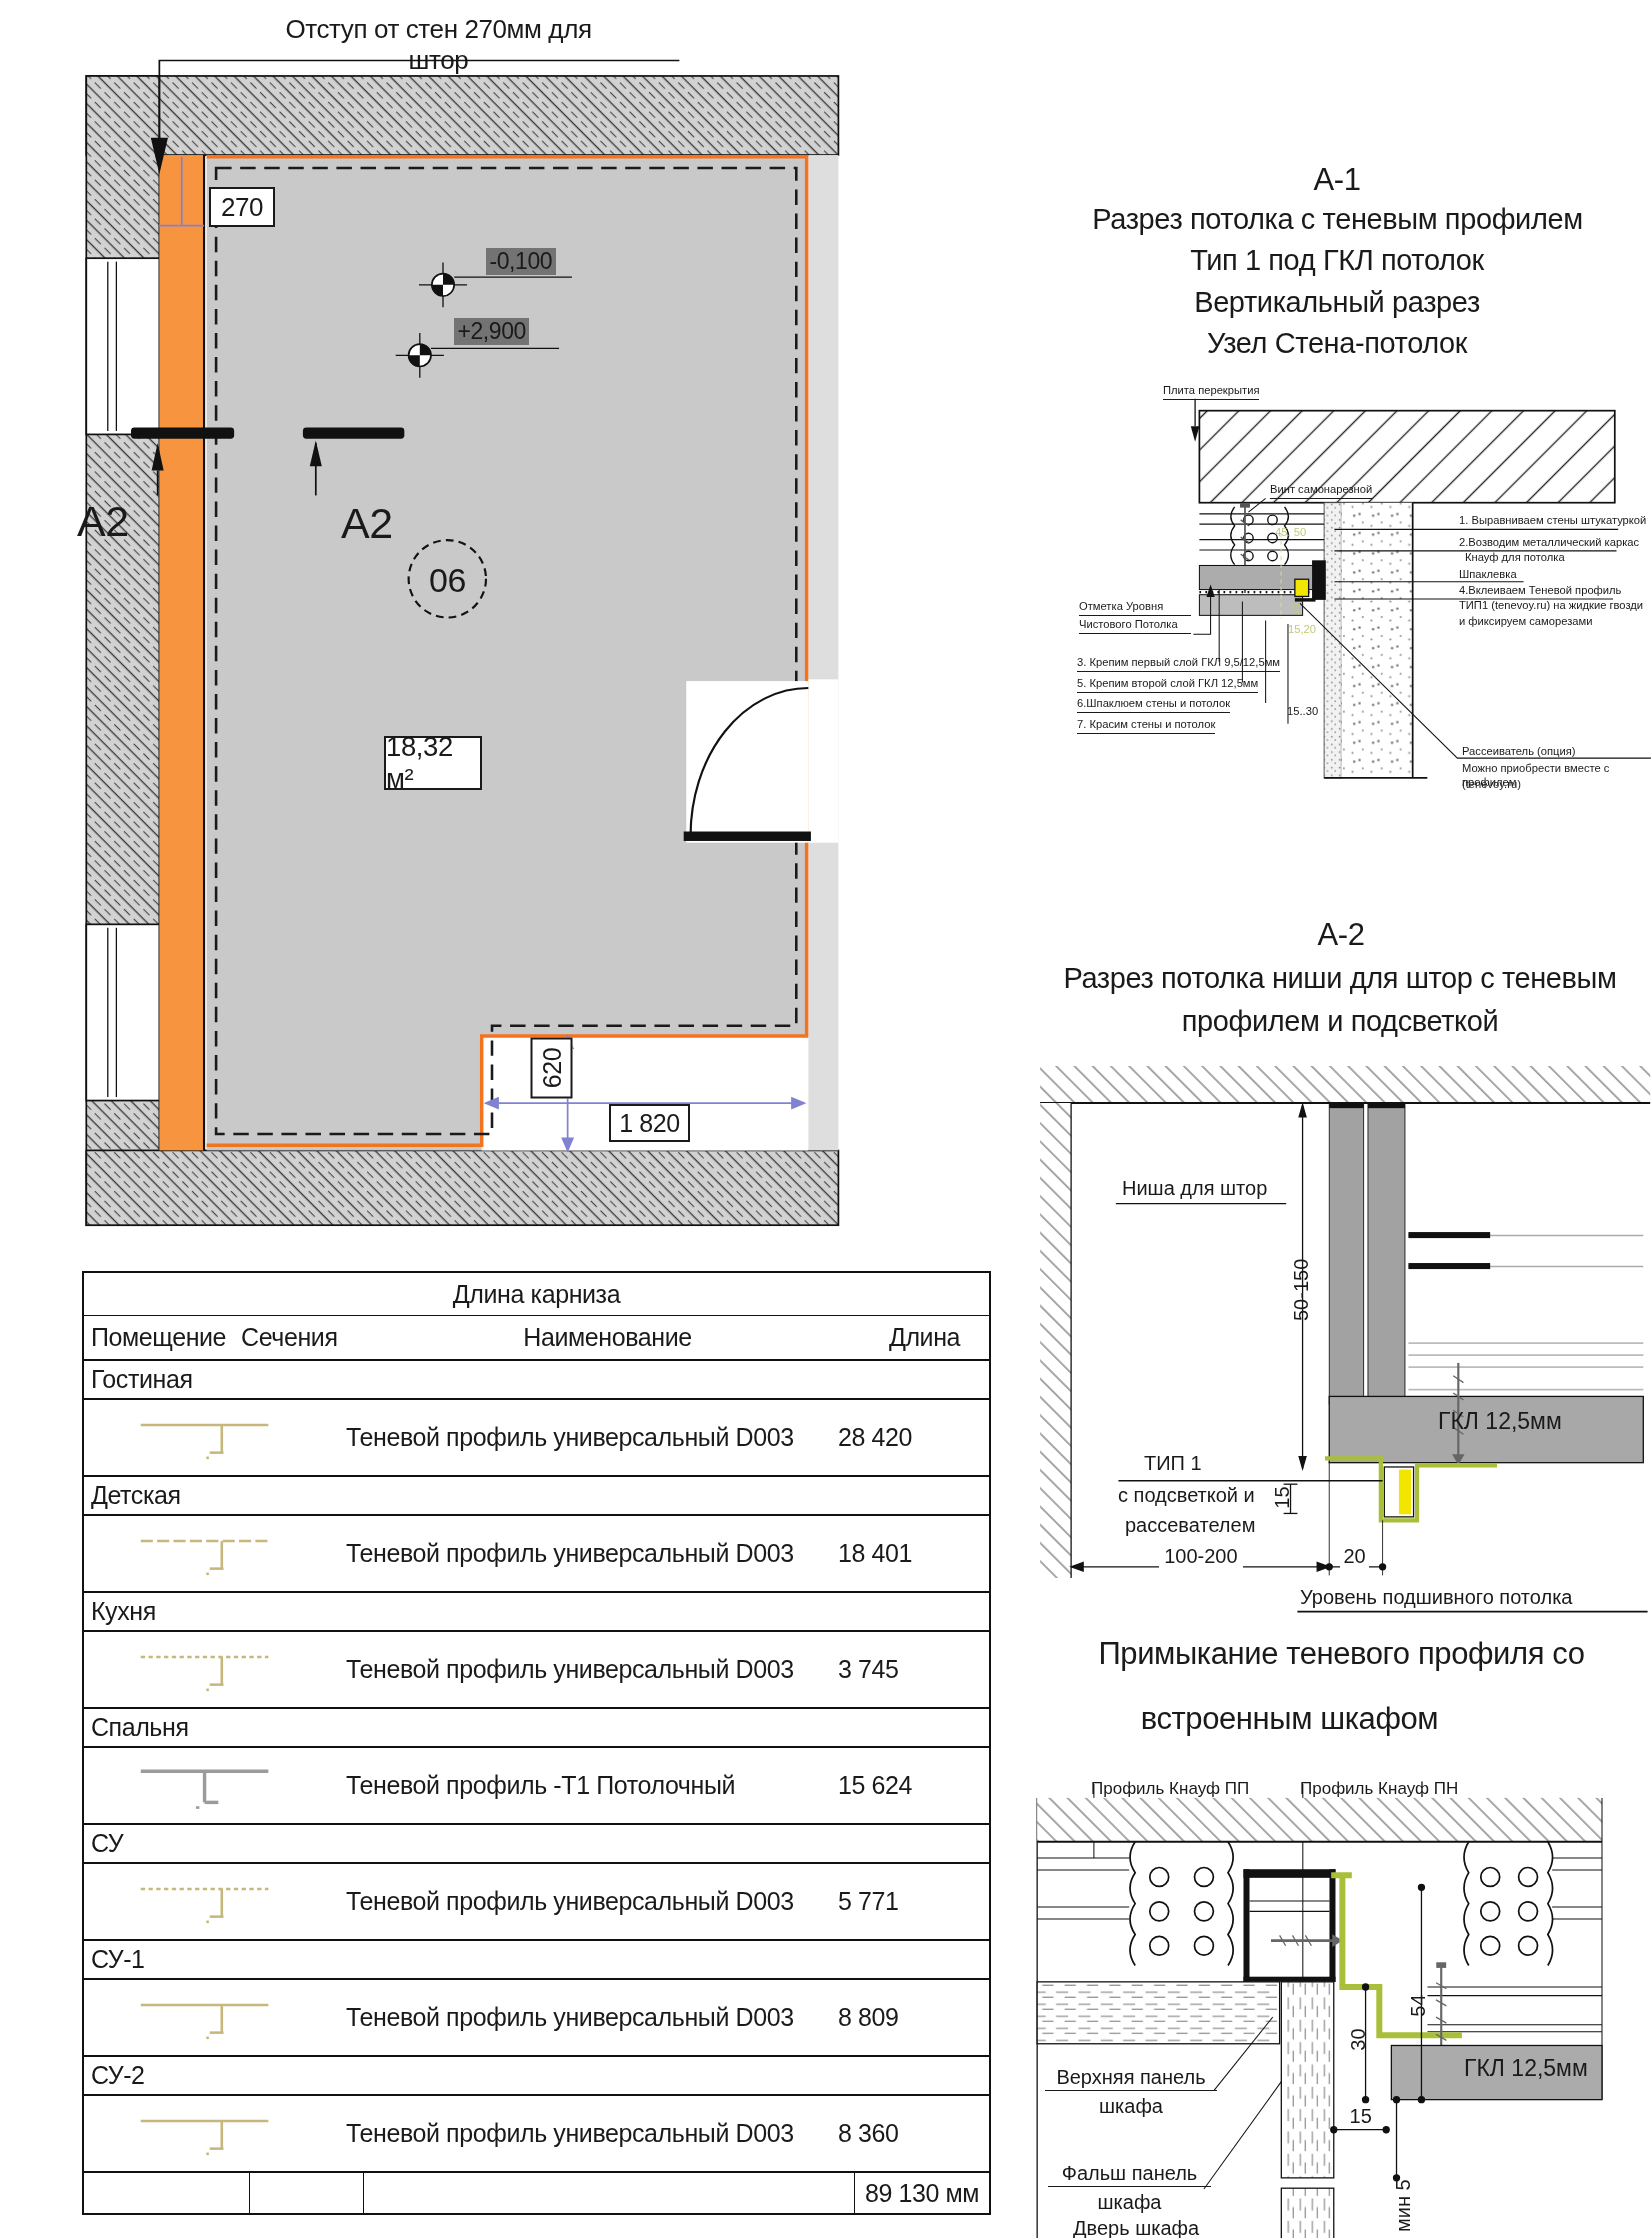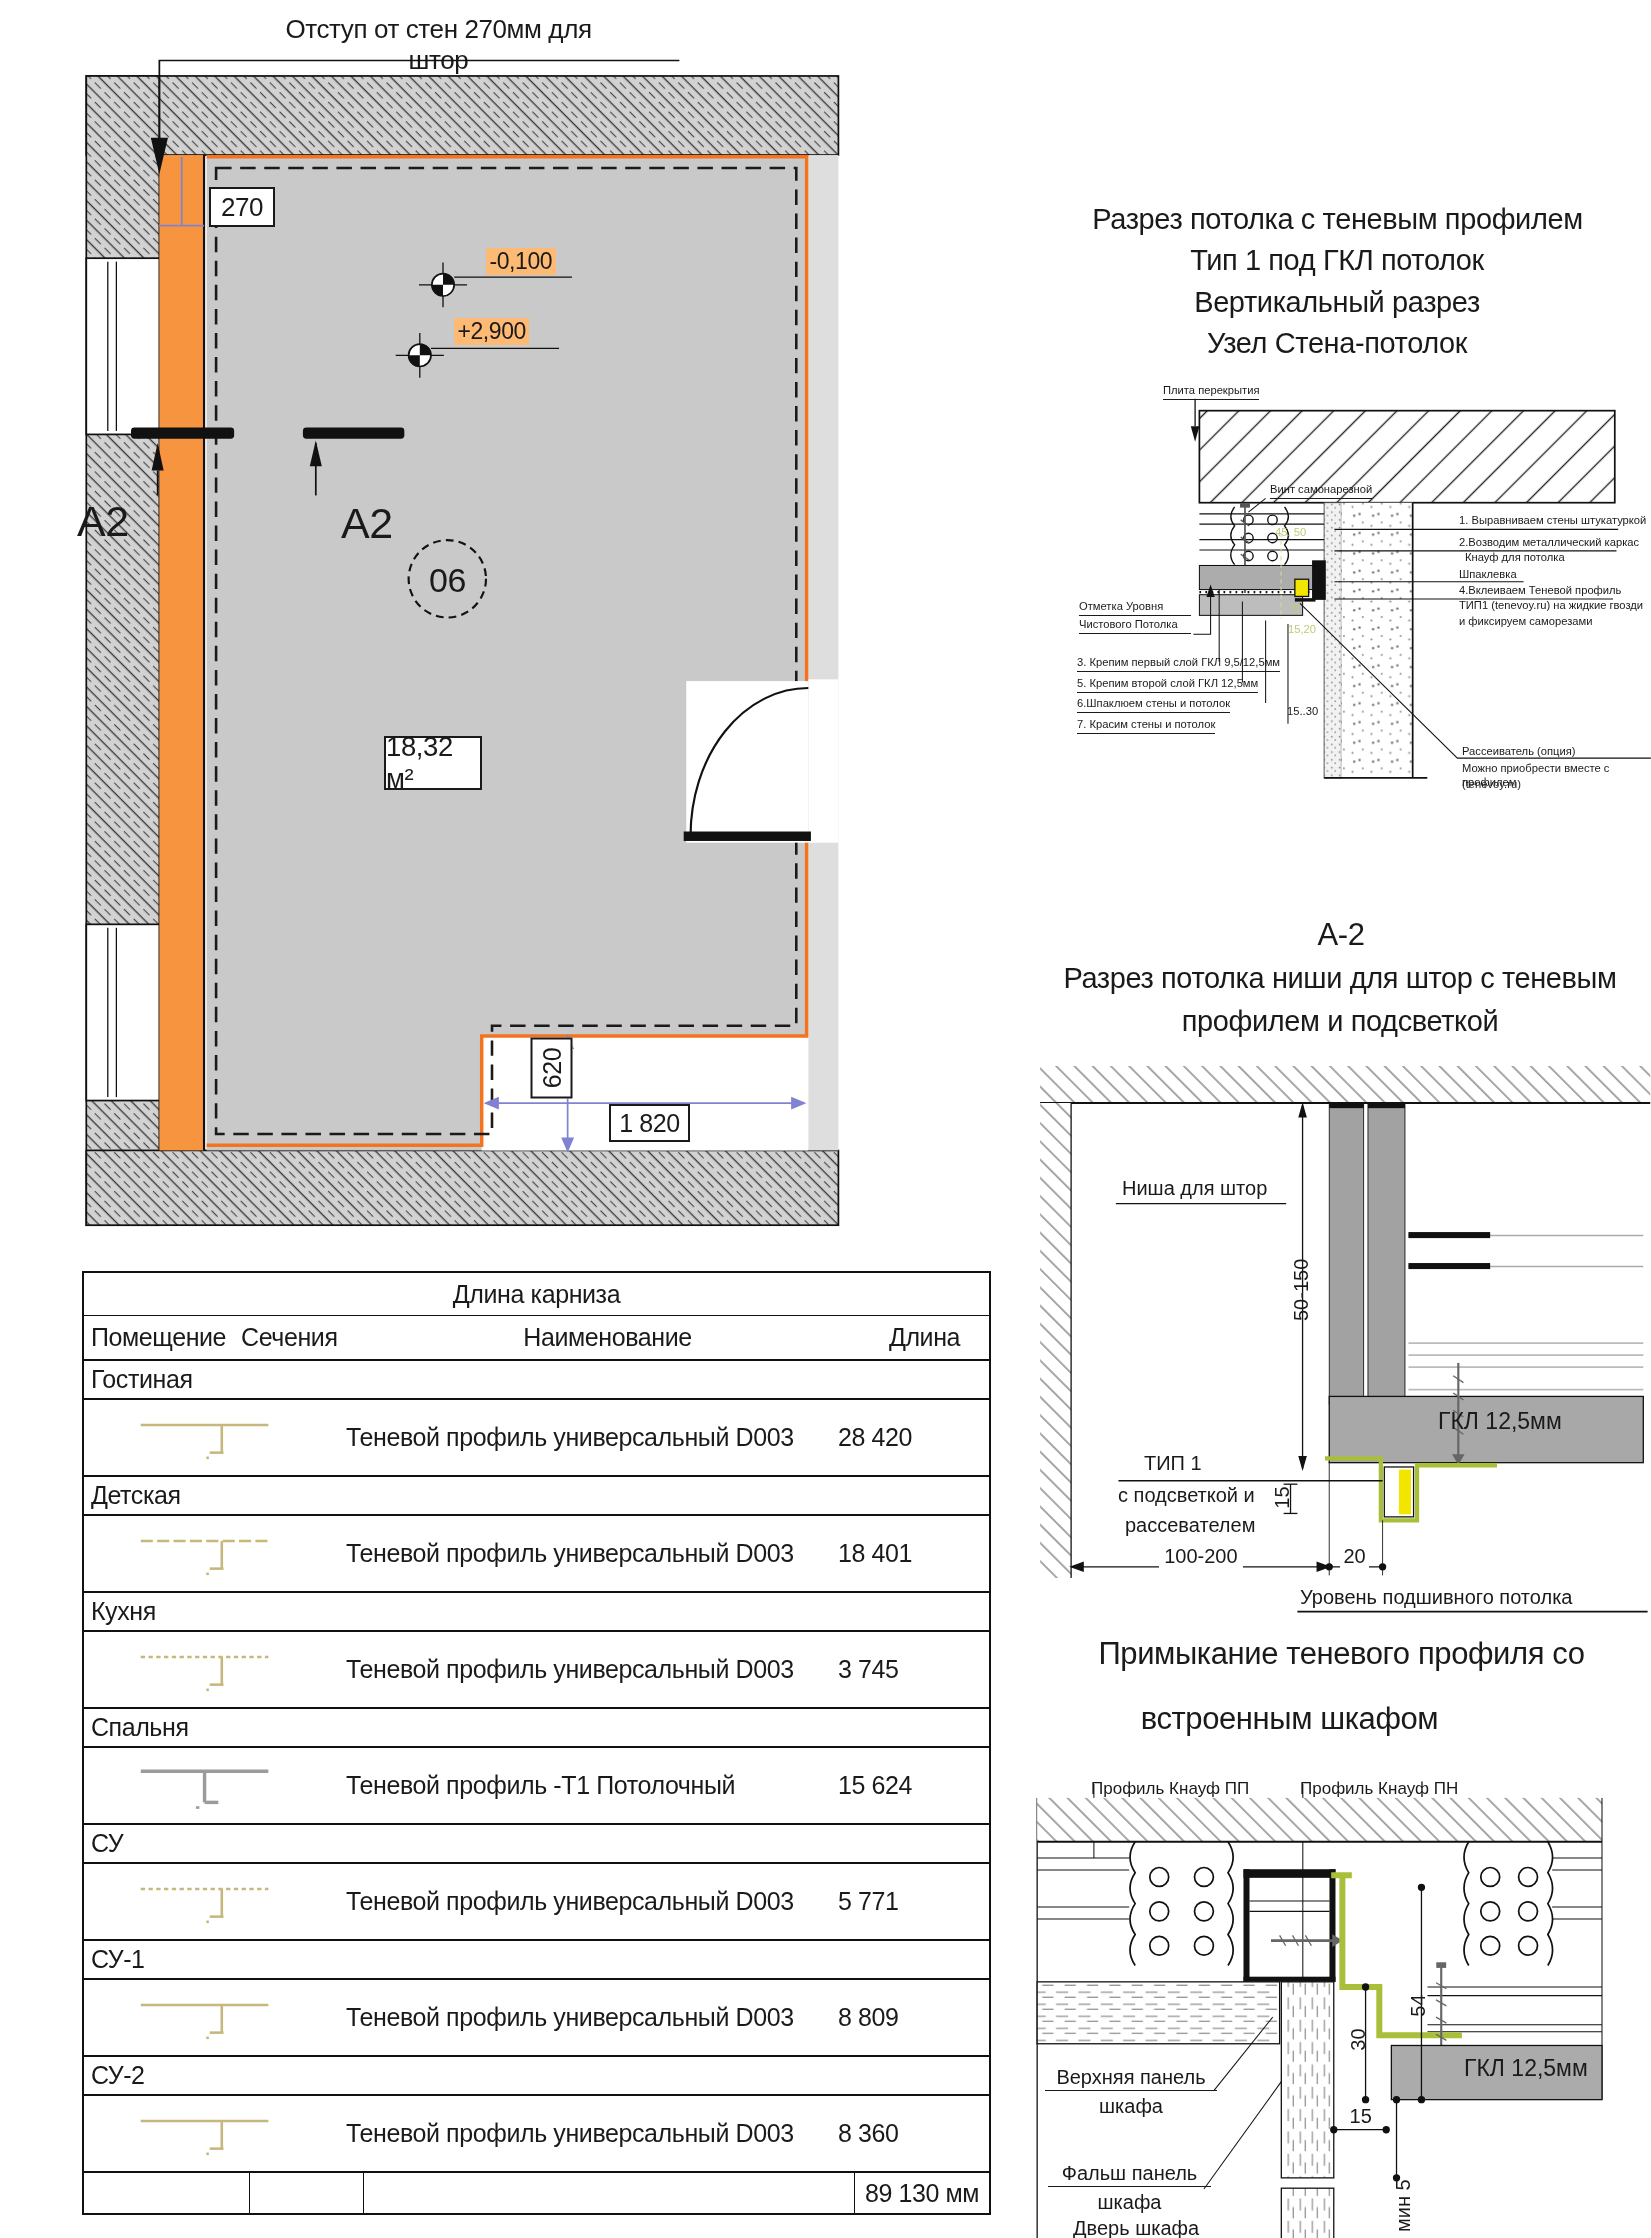--- a/index.html
+++ b/index.html
@@ -3,21 +3,21 @@
 <meta charset="utf-8">
 <style>
   html,body{margin:0;padding:0;background:#fff;}
   #page{position:relative;width:1651px;height:2239px;background:#fff;overflow:hidden;
         font-family:"Liberation Sans",sans-serif;color:#1a1a1a;}
   .abs{position:absolute;}
   .arch{font-family:"Liberation Sans",sans-serif;letter-spacing:-0.4px;}
   .ctr{text-align:center;}
   .box{position:absolute;background:#fff;border:2.2px solid #1a1a1a;display:flex;
        align-items:center;justify-content:center;}
-  .lvl{position:absolute;background:#fdba74;padding:0 3.4px;font-size:23px;}
+  .lvl{position:absolute;background:#737373;padding:0 3.4px;font-size:23px;}
   .sm{font-size:11.2px;line-height:13.8px;}
   .md{font-size:20px;line-height:23px;}
   .ul{border-bottom:1.3px solid #1a1a1a;padding-bottom:0.9px;}
   .rot{transform:rotate(-90deg);transform-origin:center center;}
   
   #tbl{position:absolute;left:82px;top:1271px;width:909px;border:2.6px solid #111;
        box-sizing:border-box;font-size:25px;}
   #tbl .trow{box-sizing:border-box;display:flex;align-items:center;}
   #tbl .title{height:43px;justify-content:center;border-bottom:1.7px solid #111;}
   #tbl .head{height:45px;border-bottom:2.6px solid #111;}
@@ -142,20 +142,21 @@
   <div class="box arch" style="left:384px;top:736px;width:94px;height:50px;font-size:27.5px;">
     <span>18,32 м²</span>
     </div>
   <div class="box arch rot" style="left:521px;top:1047px;width:57px;height:38px;font-size:25px;">
     <span>620</span>
     </div>
   <div class="box arch" style="left:609px;top:1068px;width:77px;height:34px;font-size:25px;margin-top:36px;">
     <span>1 820</span>
     </div>
 
+  <div class="abs arch ctr" style="left:1066px;top:162px;width:542px;font-size:31px;">А-1</div>
   <div class="abs arch ctr" style="left:1032px;top:203px;width:611px;font-size:29px;">Разрез потолка с теневым профилем</div>
   <div class="abs arch ctr" style="left:1066px;top:244px;width:542px;font-size:29px;">Тип 1 под ГКЛ потолок</div>
   <div class="abs arch ctr" style="left:1066px;top:286px;width:542px;font-size:29px;">Вертикальный разрез</div>
   <div class="abs arch ctr" style="left:1066px;top:327px;width:542px;font-size:29px;">Узел Стена-потолок</div>
 
   <svg class="abs" style="left:1066px;top:378px;" width="585" height="430" viewBox="0 0 680 500">
     <defs>
       <pattern id="hslab" width="26" height="26" patternUnits="userSpaceOnUse" patternTransform="rotate(-45)">
         <rect width="26" height="26" fill="#fff"></rect>
         <line x1="0" y1="13" x2="26" y2="13" stroke="#222" stroke-width="1.6"></line>

